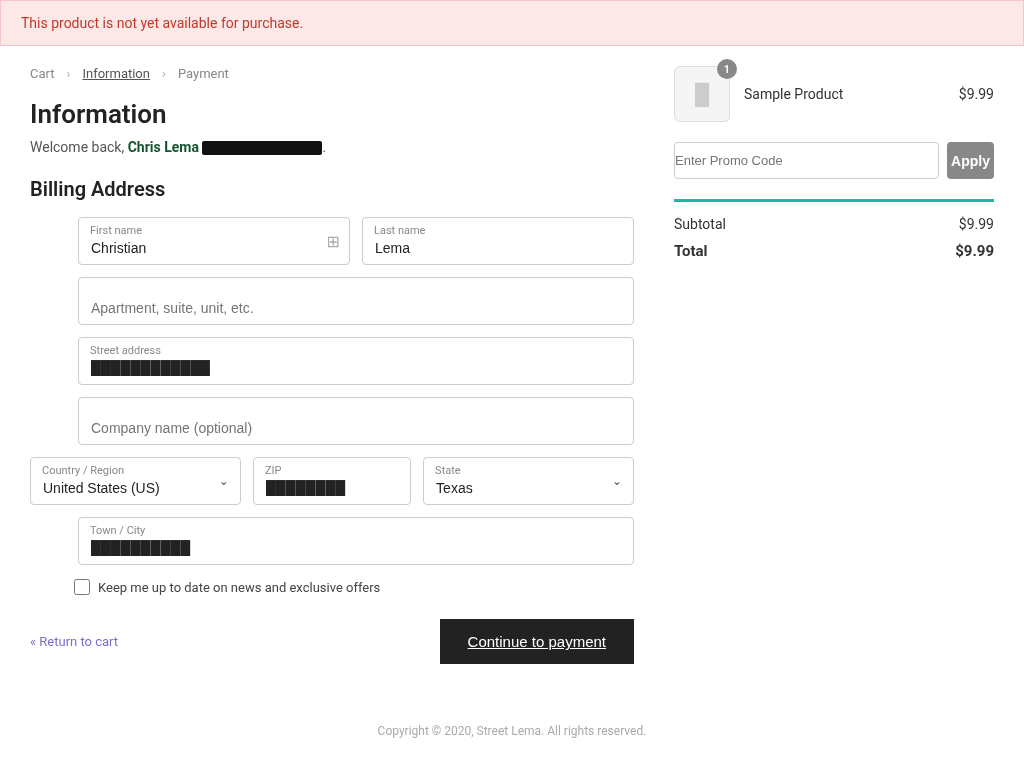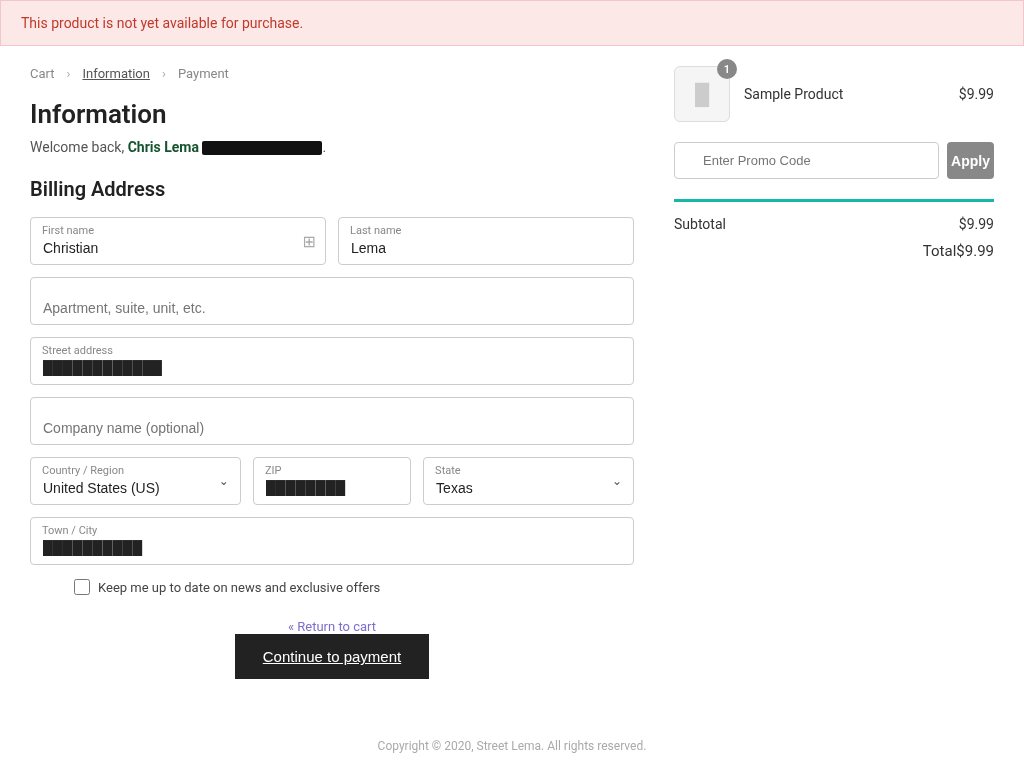--- a/index.html
+++ b/index.html
@@ -77,20 +77,21 @@
     h2.section-title {
       font-size: 20px;
       font-weight: 600;
       color: #222;
       margin-bottom: 16px;
     }
     .form-row {
       display: flex;
       gap: 12px;
       margin-bottom: 12px;
+      margin-left: 48px;
     }
     .form-group {
       flex: 1;
       position: relative;
     }
     .form-group.full {
       flex: 1 1 100%;
     }
     .form-group label {
       display: block;
@@ -147,21 +148,20 @@
     }
     .checkbox-row label {
       font-size: 13px;
       color: #444;
     }
     .form-actions {
       display: flex;
       align-items: center;
       justify-content: space-between;
       margin-top: 10px;
-      flex-direction: column;
     }
     .return-link {
       color: #7b6fcd;
       text-decoration: none;
       font-size: 13px;
     }
     .continue-btn {
       background: #222;
       color: #fff;
       border: none;
@@ -223,21 +223,21 @@
     }
     .promo-row {
       display: flex;
       gap: 8px;
       margin-bottom: 20px;
     }
     .promo-input {
       flex: 1;
       border: 1px solid #ccc;
       border-radius: 4px;
-      padding: 10px 28px;
+      padding: 10px 0;
       font-size: 13px;
       color: #777;
       outline: none;
     }
     .apply-btn {
       background: #888;
       color: #fff;
       border: none;
       border-radius: 4px;
       padding: 10px 4px;
@@ -250,23 +250,22 @@
       padding-top: 14px;
     }
     .totals-row {
       display: flex;
       justify-content: space-between;
       align-items: center;
       margin-bottom: 10px;
       font-size: 14px;
     }
     .totals-row.total {
-      font-weight: 400;
+      font-weight: 700;
       font-size: 15px;
-      justify-content: flex-end;
     }
     .footer-text {
       text-align: center;
       font-size: 12px;
       color: #aaa;
       padding: 20px 0 10px 0;
     }
 
     
     .row-3col {

